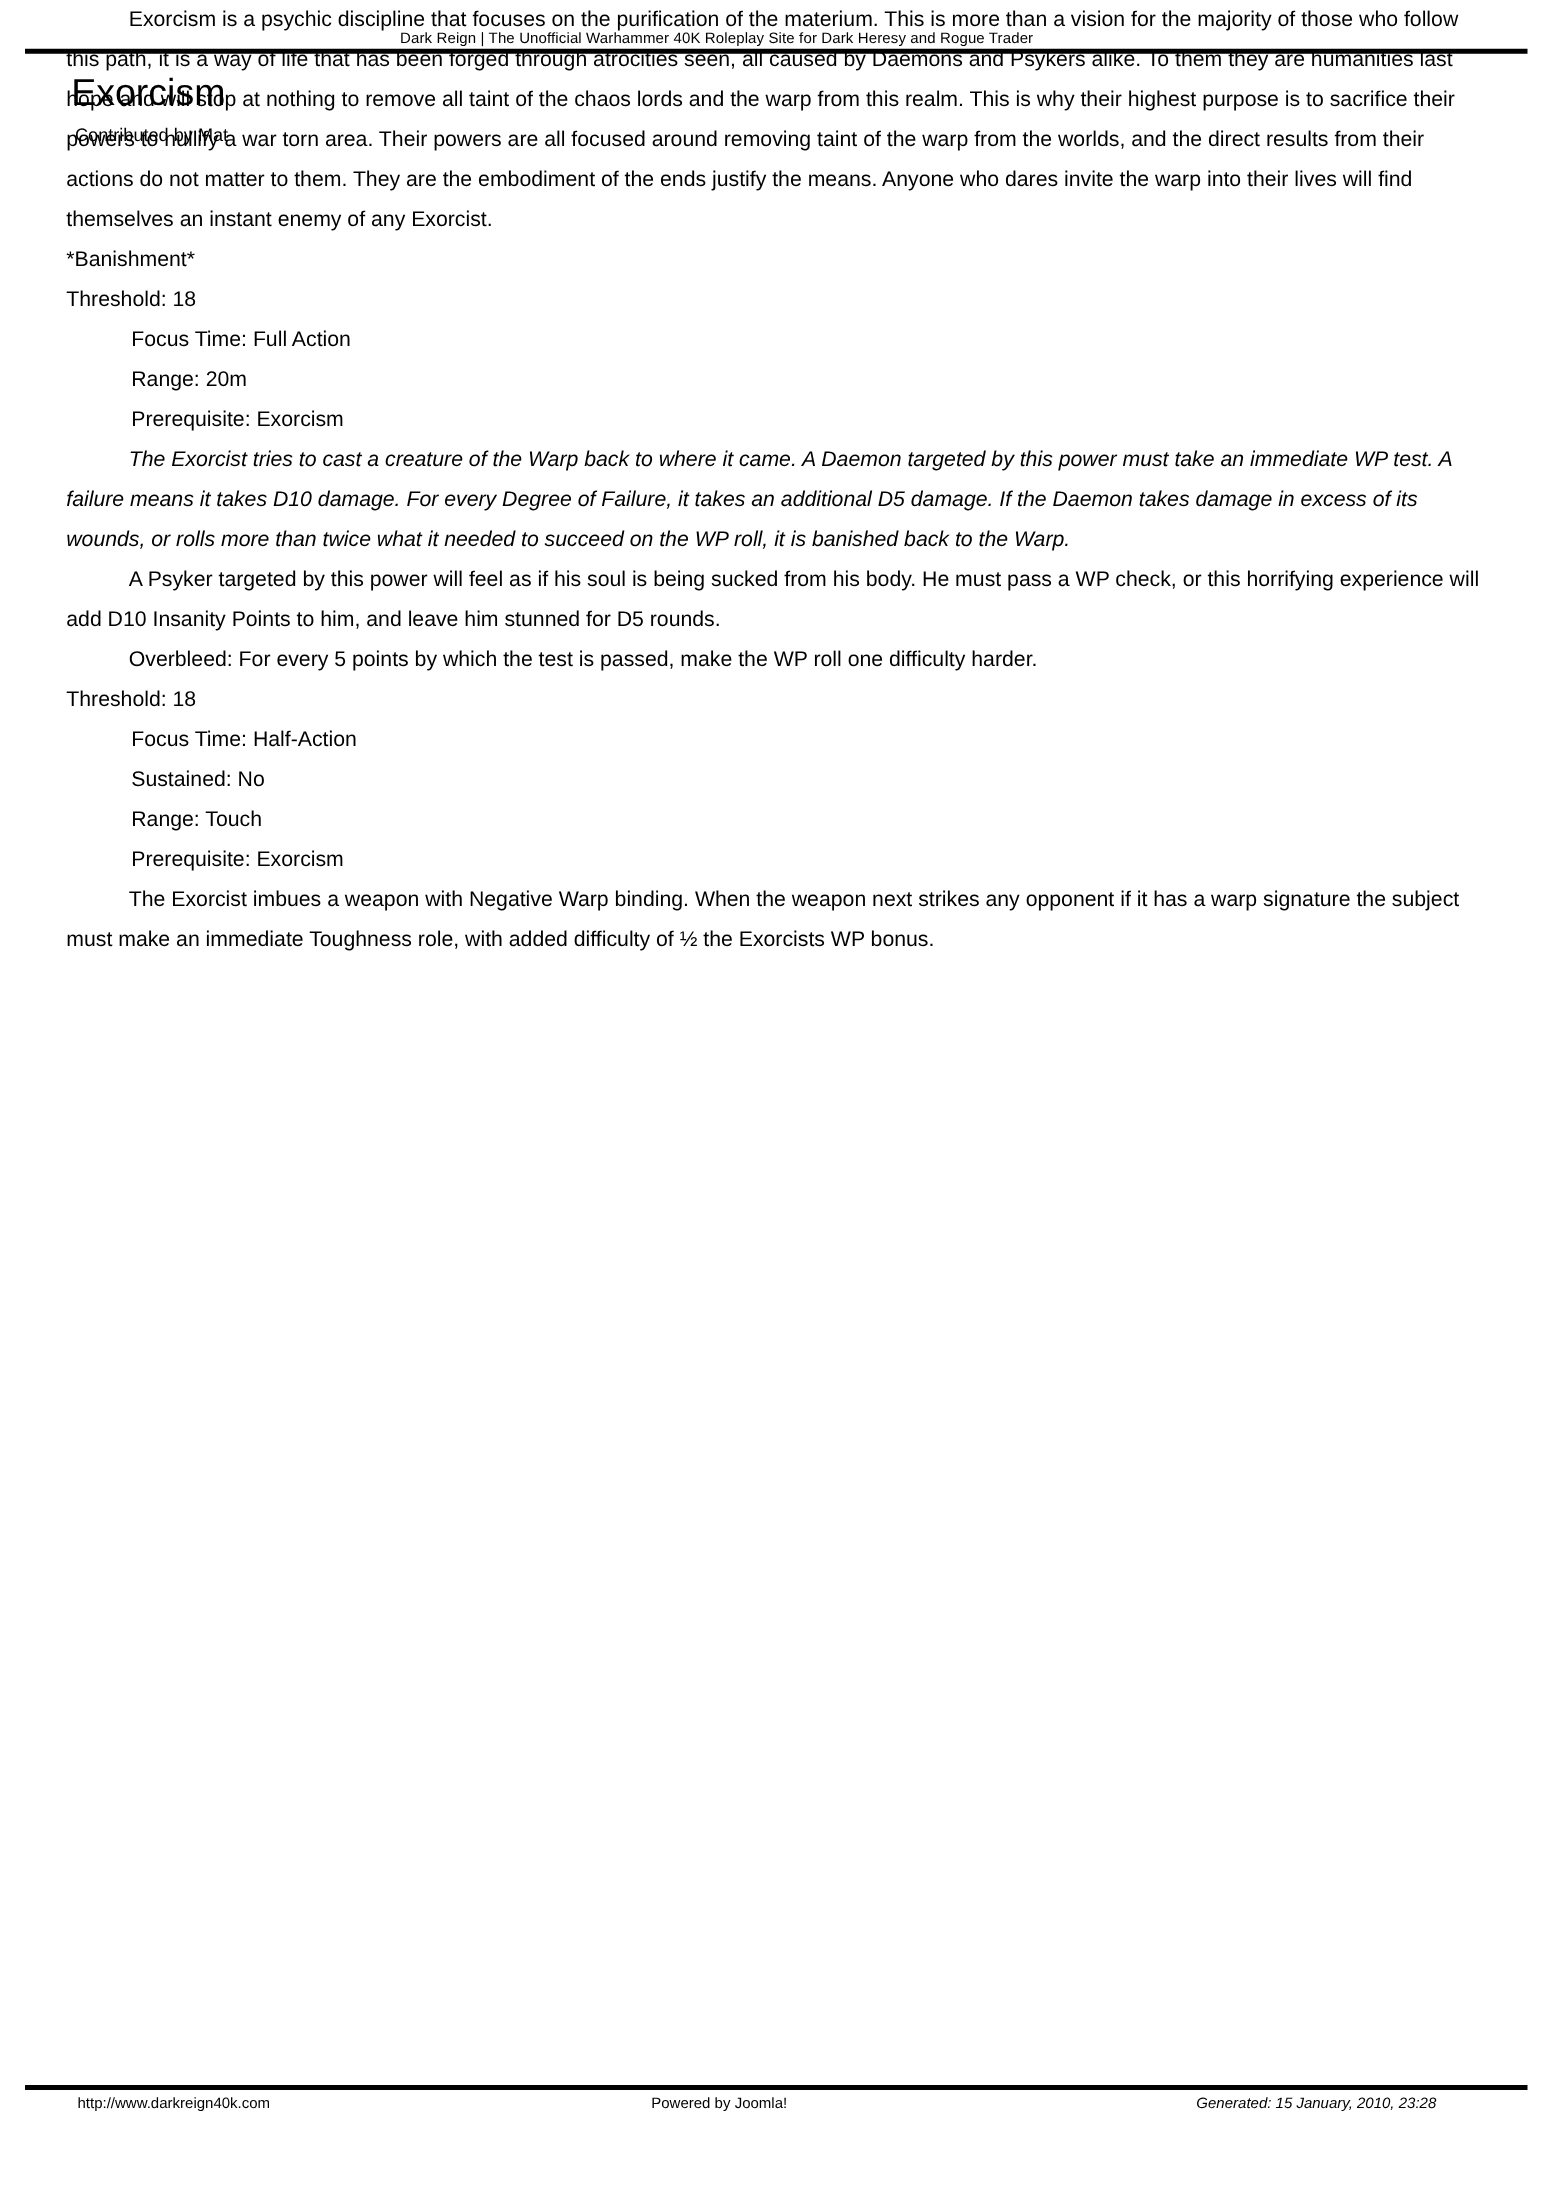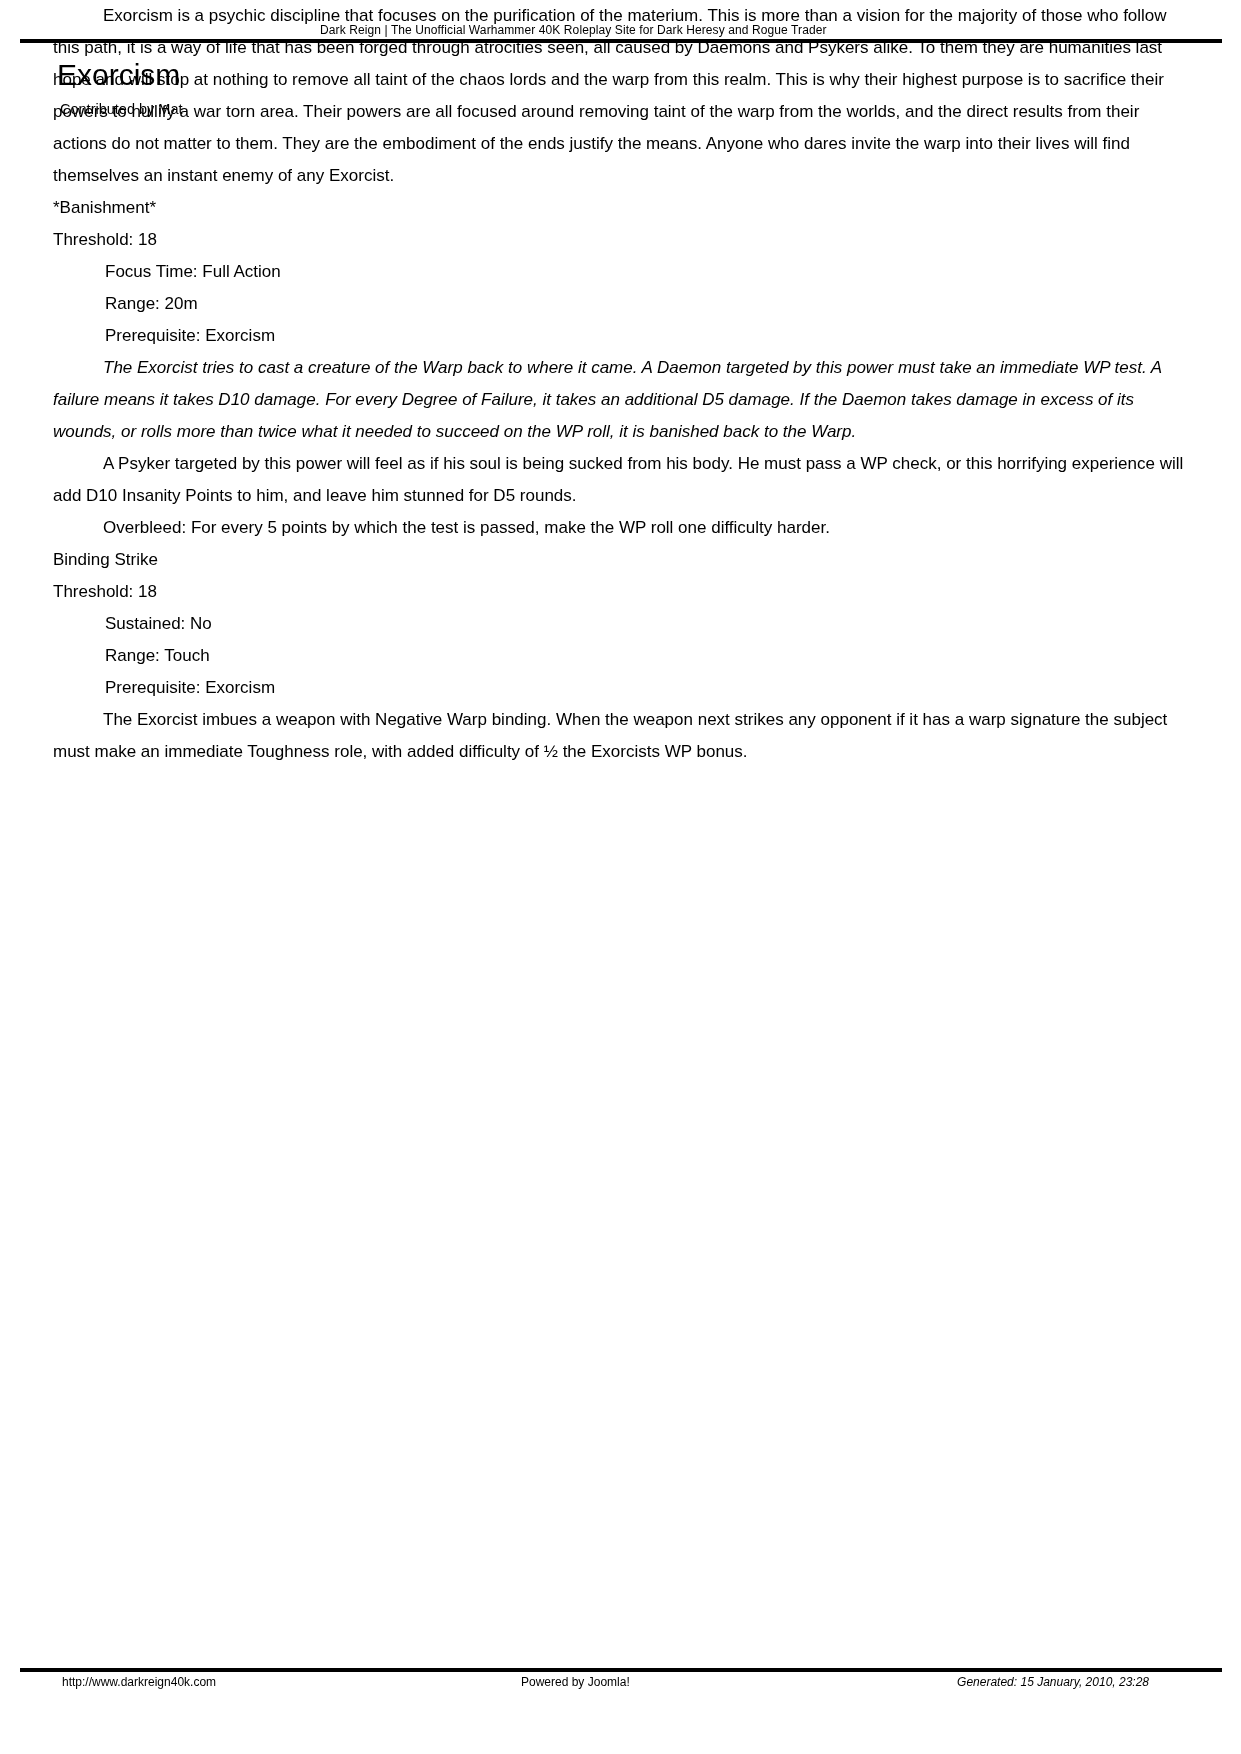--- a/index.html
+++ b/index.html
@@ -124,22 +124,22 @@
     <div class="power-threshold">Threshold: 18</div>
     <div class="power-attr">Focus Time: Full Action</div>
     <div class="power-attr">Range: 20m</div>
     <div class="power-attr">Prerequisite: Exorcism</div>
     <p class="para banish-para-1">The Exorcist tries to cast a creature of the Warp back to where it came. A Daemon targeted by this power must take an immediate WP test. A failure means it takes D10 damage. For every Degree of Failure, it takes an additional D5 damage. If the Daemon takes damage in excess of its wounds, or rolls more than twice what it needed to succeed on the WP roll, it is banished back to the Warp.</p>
     <p class="para banish-para-2">A Psyker targeted by this power will feel as if his soul is being sucked from his body. He must pass a WP check, or this horrifying experience will add D10 Insanity Points to him, and leave him stunned for D5 rounds.</p>
     <p class="para banish-para-3">Overbleed: For every 5 points by which the test is passed, make the WP roll one difficulty harder.</p>
   </section>
 
   <section>
-    <div class="power-name power-name-2">Binding Strike</div>
     <div class="power-threshold">Threshold: 18</div>
+    <div class="power-attr">Focus Time: Half-Action</div>
     <div class="power-attr">Sustained: No</div>
     <div class="power-attr">Range: Touch</div>
     <div class="power-attr">Prerequisite: Exorcism</div>
     <p class="para final-para">The Exorcist imbues a weapon with Negative Warp binding. When the weapon next strikes any opponent if it has a warp signature the subject must make an immediate Toughness role, with added difficulty of ½ the Exorcists WP bonus.</p>
   </section>
 
 </div>
 
 <div class="rule rule-bottom"></div>
 

